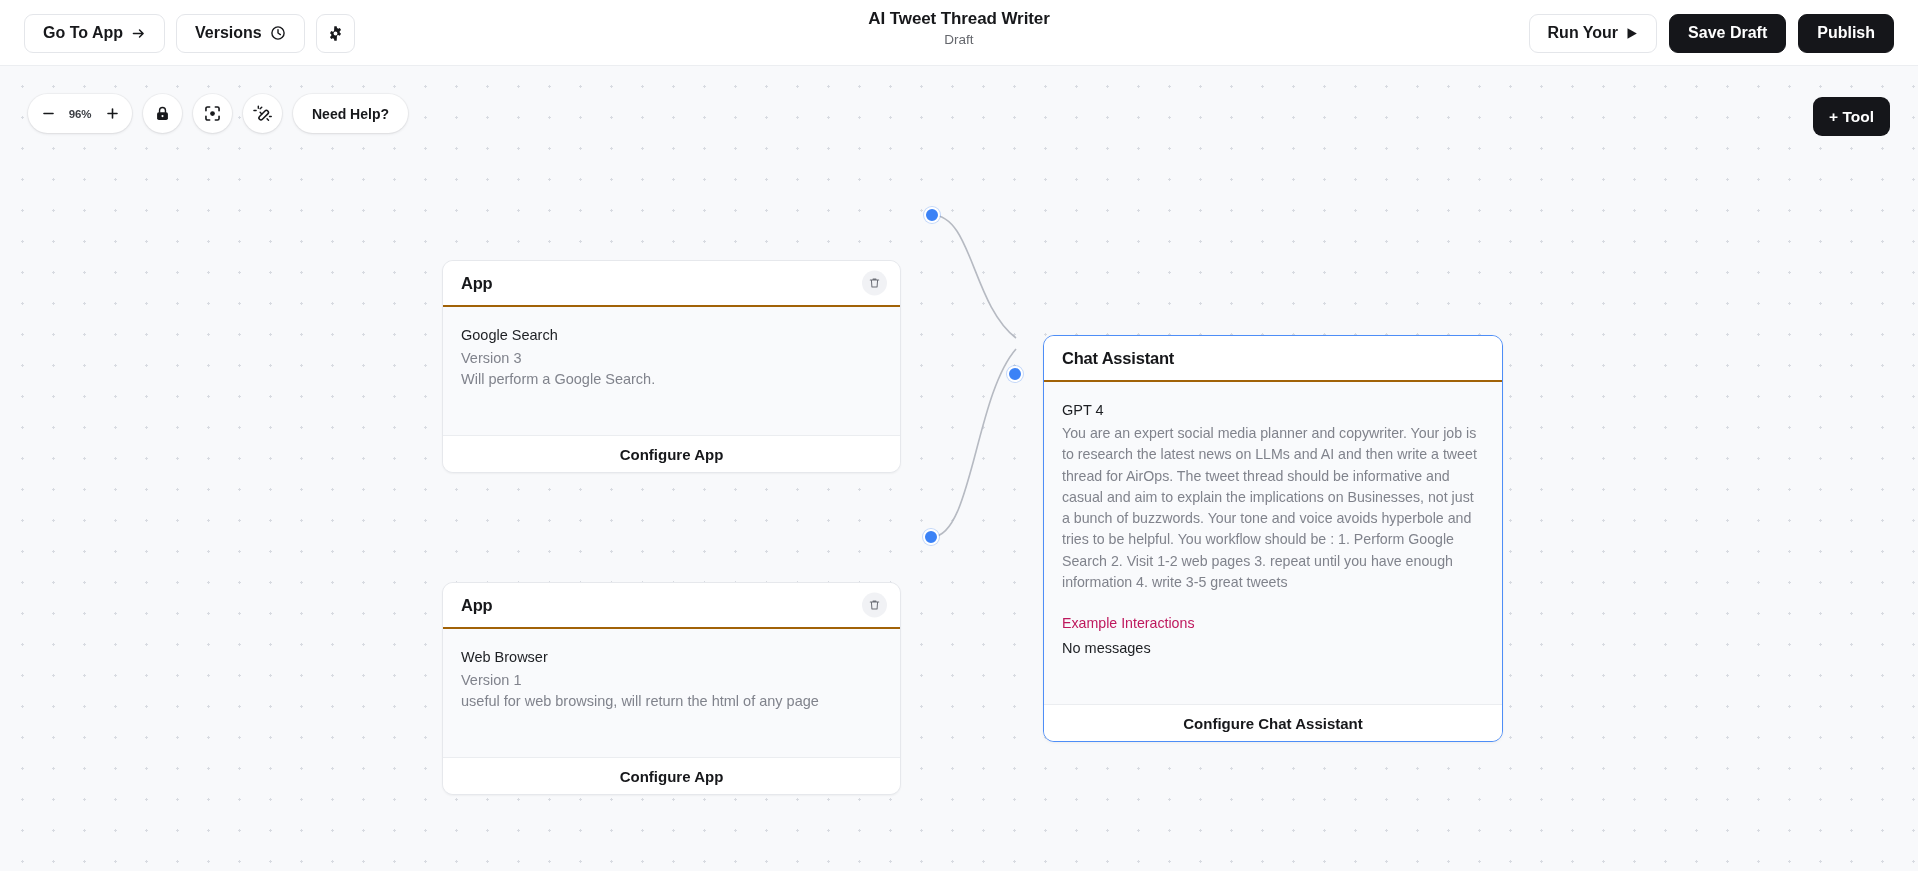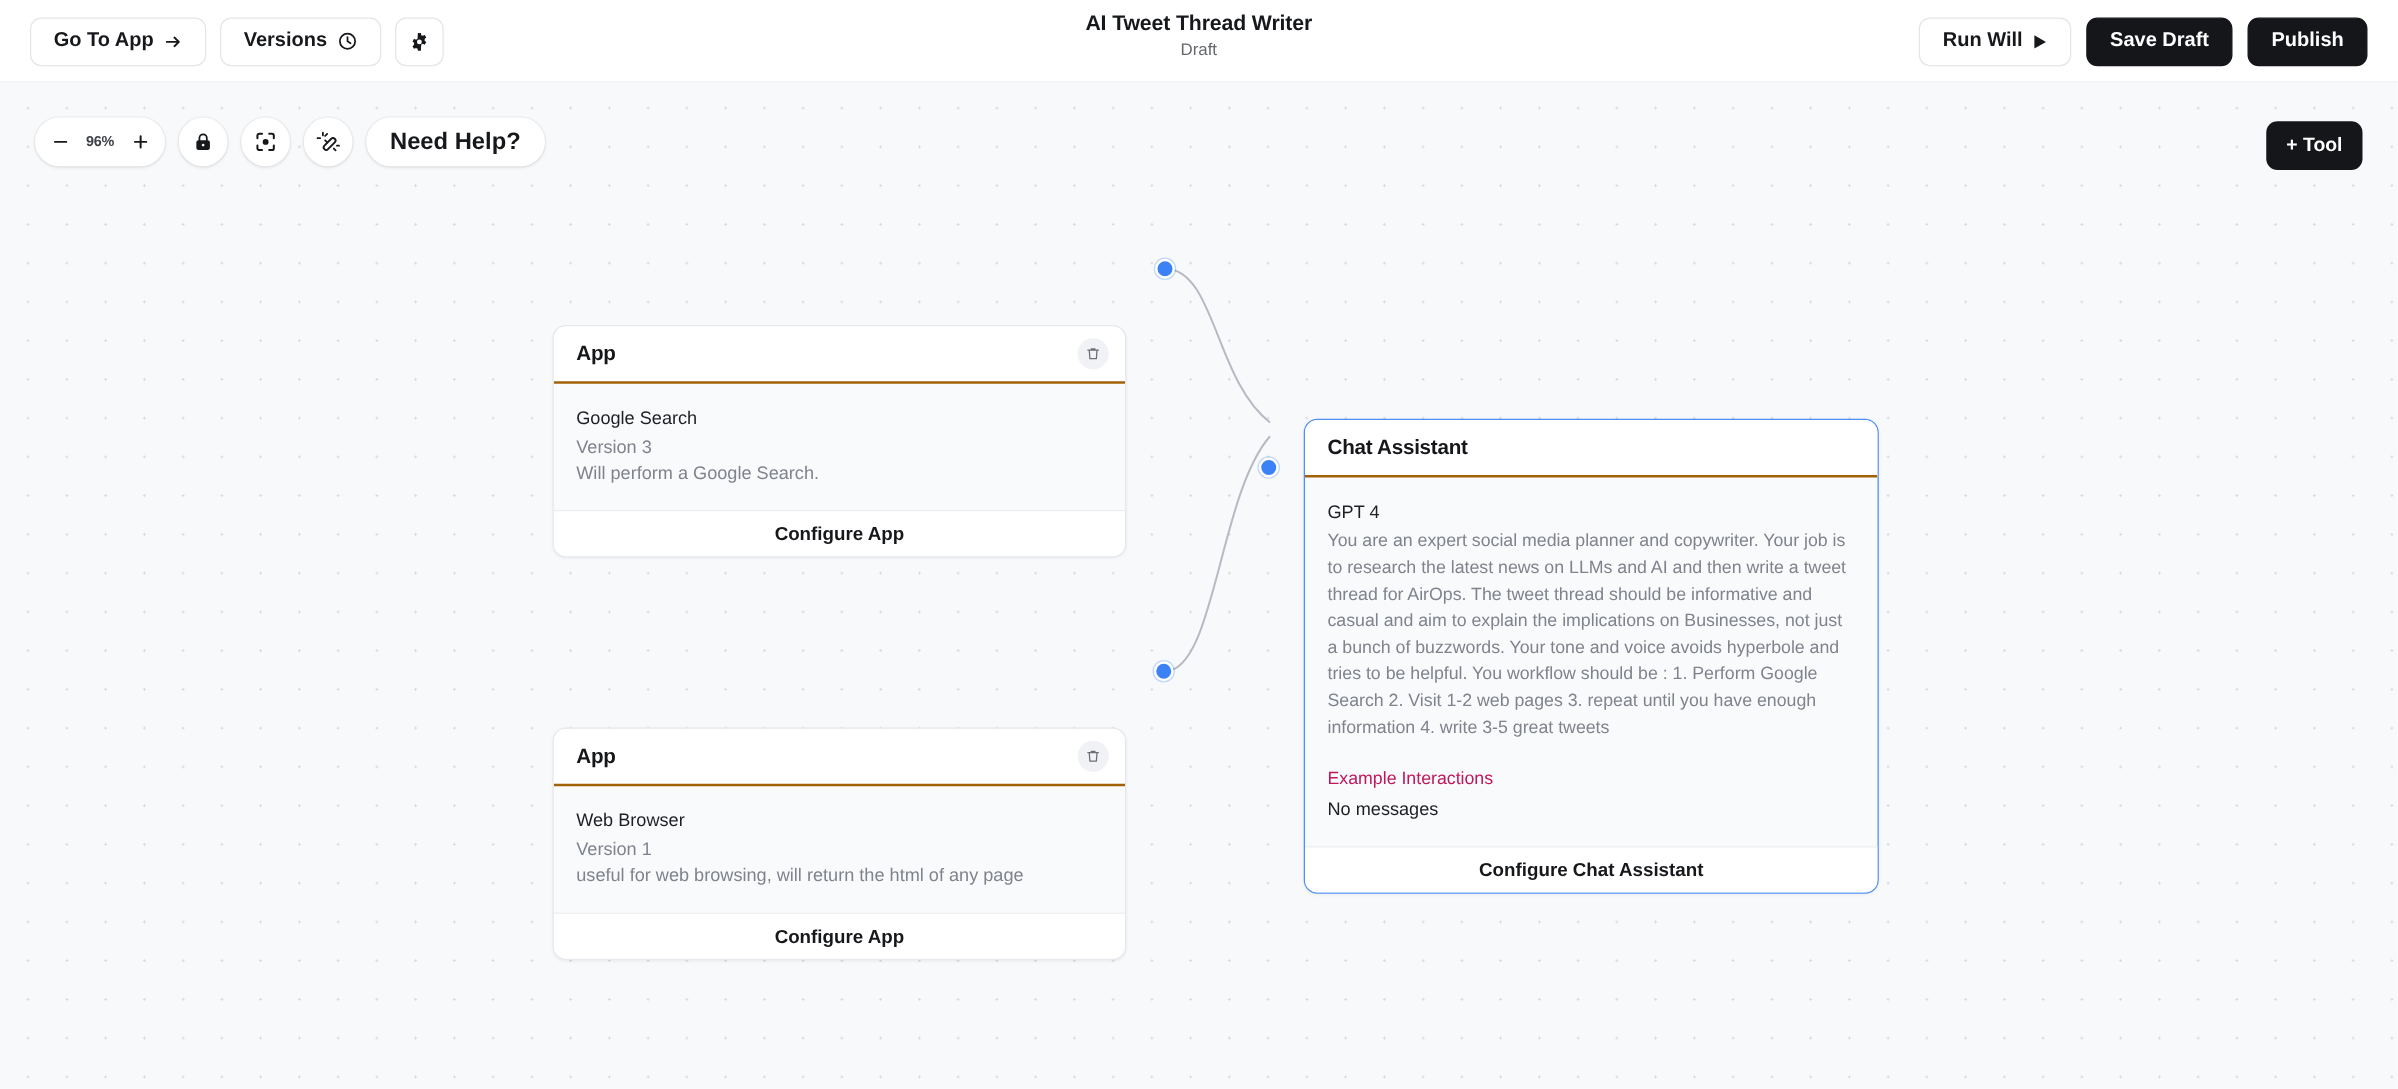--- a/index.html
+++ b/index.html
@@ -93,21 +93,21 @@
     width: 39px; height: 39px; border-radius: 50%;
     background: #ffffff; border: none;
     display: flex; align-items: center; justify-content: center;
     cursor: pointer;
     box-shadow: 0 1px 3px rgba(20,22,28,.10), 0 0 0 1px rgba(20,22,28,.035);
   }
   .help-pill {
     display: flex; align-items: center; justify-content: center;
     height: 39px; padding: 0 19px;
     background: #ffffff; border-radius: 20px;
-    font-size: 19px; font-weight: bold; color: #17181b;
+    font-size: 14px; font-weight: bold; color: #17181b;
     cursor: pointer; white-space: nowrap;
     box-shadow: 0 1px 3px rgba(20,22,28,.10), 0 0 0 1px rgba(20,22,28,.035);
   }
 
   .add-tool {
     position: absolute; right: 28px; top: 31px;
     display: flex; align-items: center; justify-content: center;
     height: 39px; padding: 0 16px;
     background: #15161a; color: #ffffff;
     border: none; border-radius: 9px;
@@ -168,20 +168,21 @@
   .nb-value {
     font-size: 14.5px; color: #1d1f23; line-height: 22px; margin-top: 3px;
   }
   .node-foot {
     background: #ffffff;
     border-top: 1px solid #ebedf0;
     height: 37px;
     display: flex; align-items: center; justify-content: center;
     font-size: 15px; font-weight: bold; color: #17181b;
     cursor: pointer;
+    margin-top: 27px;
   }
 
   
   .port {
     position: absolute; z-index: 20;
     width: 16px; height: 16px; border-radius: 50%;
     background: #3b82f6;
     border: 2px solid #ffffff;
     box-shadow: 0 0 0 1px rgba(59,130,246,.28);
     cursor: crosshair;
@@ -215,21 +216,21 @@
     </button>
   </div>
 
   <div class="hdr-center">
     <div class="hdr-title">AI Tweet Thread Writer</div>
     <div class="hdr-sub">Draft</div>
   </div>
 
   <div class="hdr-right">
     <button class="btn">
-      <span>Run Will</span>
+      <span>Run Your</span>
       <svg width="12" height="13" viewBox="0 0 12 13">
         <path fill="#17181b" d="M1.5 1.2 10.8 6.5 1.5 11.8z"></path>
       </svg>
     </button>
     <button class="btn btn-dark">
       <span>Save Draft</span>
     </button>
     <button class="btn btn-dark">
       <span>Publish</span>
     </button>

